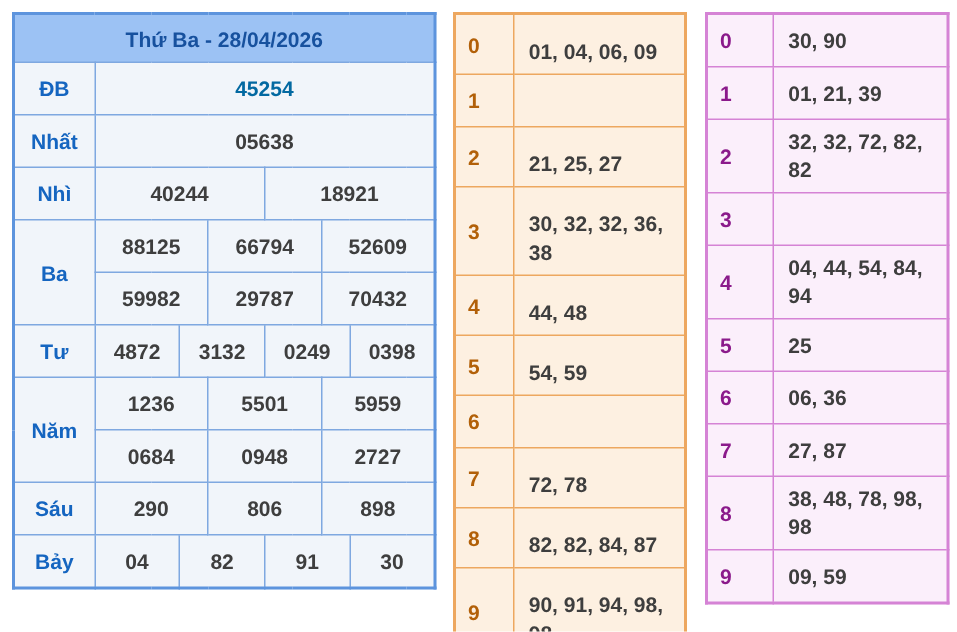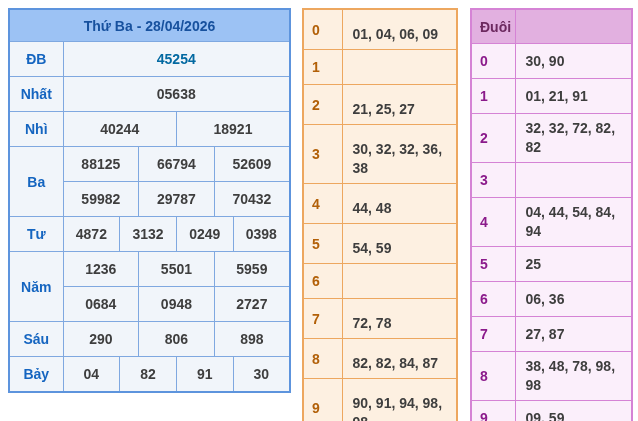--- a/index.html
+++ b/index.html
@@ -233,31 +233,27 @@
     </tr>
   </tbody>
     </table>
 
   <table class="t-duoi">
     <colgroup>
         <col style="width:44px">
         <col>
       </colgroup>
     <tbody>
-        <tr>
-      <td class="hcell">Đuôi</td>
-      <td class="hcell"></td>
-    </tr>
     <tr>
       <td class="digit">0</td>
       <td class="nums">30, 90</td>
     </tr>
     <tr>
       <td class="digit">1</td>
-      <td class="nums">01, 21, 91</td>
+      <td class="nums">01, 21, 39</td>
     </tr>
     <tr>
       <td class="digit">2</td>
       <td class="nums">32, 32, 72, 82, 82</td>
     </tr>
     <tr>
       <td class="digit">3</td>
       <td class="nums"></td>
     </tr>
     <tr>

